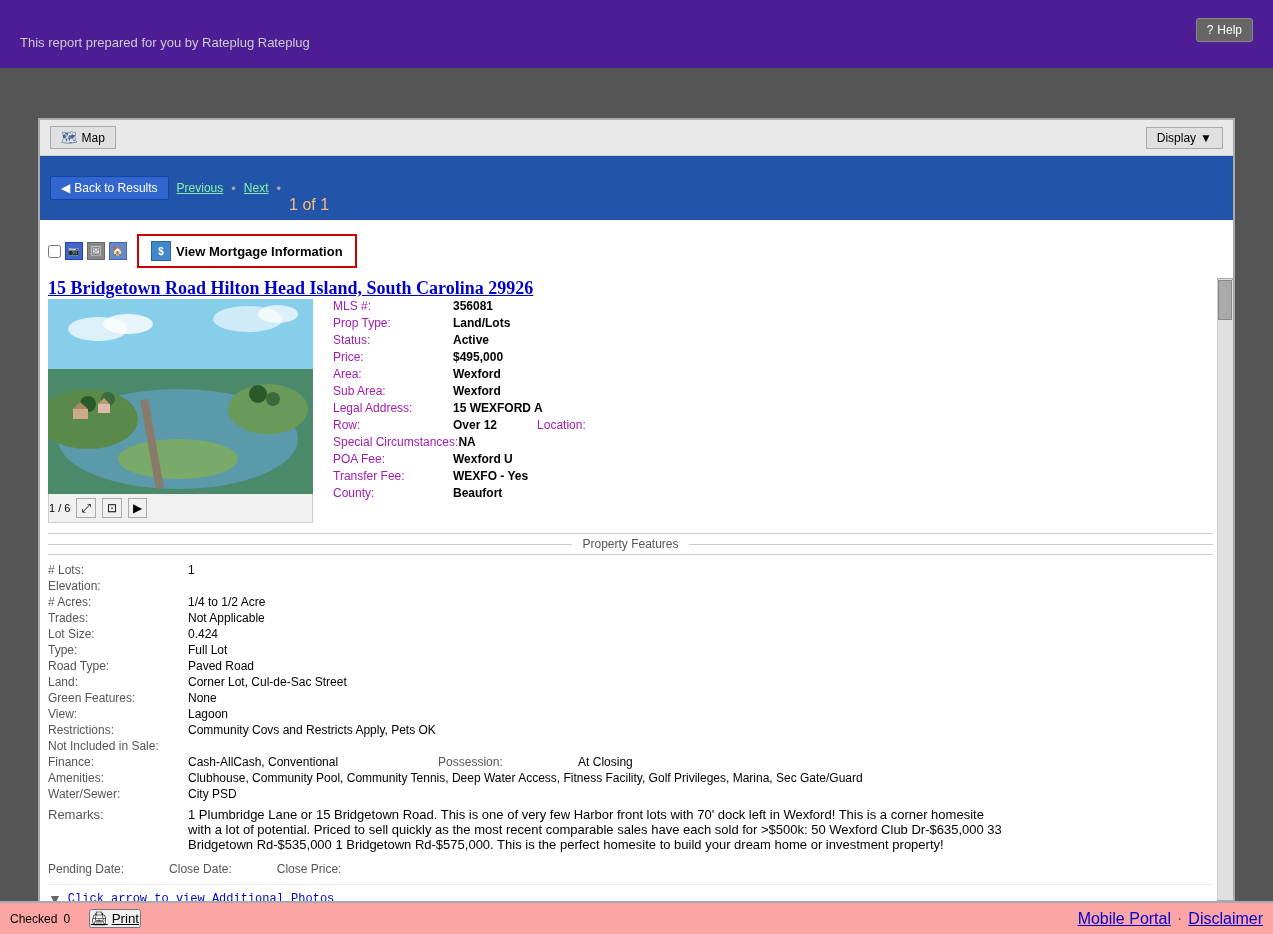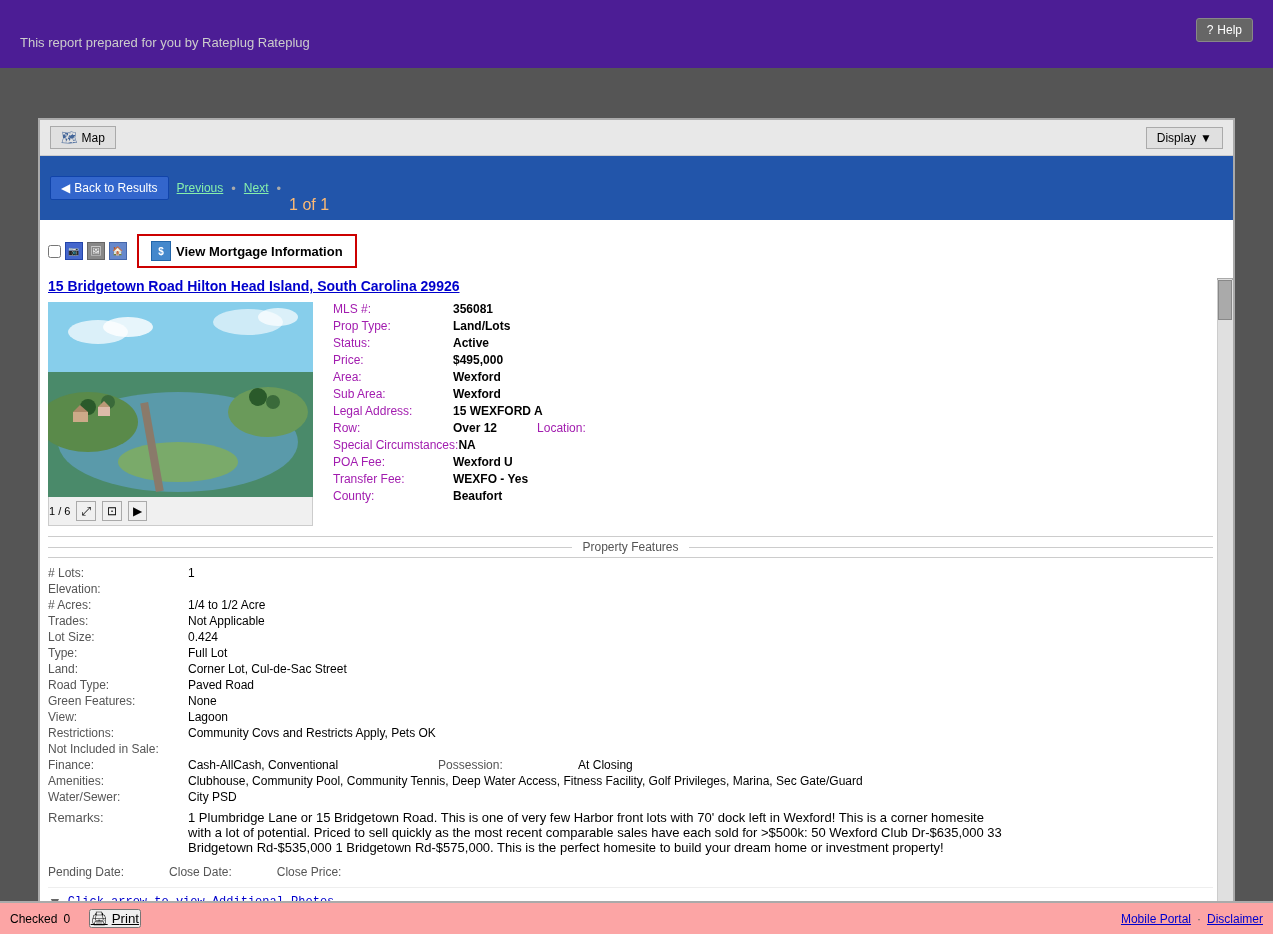--- a/index.html
+++ b/index.html
@@ -126,25 +126,25 @@
       cursor: pointer;
       font-size: 13px;
       font-weight: bold;
       display: flex;
       align-items: center;
       gap: 5px;
     }
 
     #property-address {
       color: #0000cc;
-      font-size: 14px;
+      font-size: 18px;
       font-weight: bold;
-      margin-bottom: 8px;
       text-decoration: underline;
       cursor: pointer;
+      font-family: Liberation Serif, serif;
     }
 
     #property-main {
       display: flex;
       gap: 20px;
       margin-bottom: 8px;
     }
 
     #photo-container {
       width: 265px;
@@ -315,21 +315,21 @@
       align-items: center;
       gap: 4px;
       cursor: pointer;
       color: #000;
       text-decoration: underline;
     }
 
     #bottom-links {
       display: flex;
       gap: 6px;
-      font-size: 12px;
+      font-size: 16px;
     }
 
     .bottom-link {
       color: #0000cc;
       text-decoration: underline;
       cursor: pointer;
     }
 
     .separator { color: #555; }
 
@@ -624,26 +624,26 @@
         </div>
         <div class="feature-row">
           <span class="feature-label">Lot Size:</span>
           <span class="feature-value">0.424</span>
         </div>
         <div class="feature-row">
           <span class="feature-label">Type:</span>
           <span class="feature-value">Full Lot</span>
         </div>
         <div class="feature-row">
+          <span class="feature-label">Road Type:</span>
+          <span class="feature-value">Paved Road</span>
+        </div>
+        <div class="feature-row">
           <span class="feature-label">Land:</span>
           <span class="feature-value">Corner Lot, Cul-de-Sac Street</span>
-        </div>
-        <div class="feature-row">
-          <span class="feature-label">Road Type:</span>
-          <span class="feature-value">Paved Road</span>
         </div>
         <div class="feature-row">
           <span class="feature-label">Green Features:</span>
           <span class="feature-value">None</span>
         </div>
         <div class="feature-row">
           <span class="feature-label">View:</span>
           <span class="feature-value">Lagoon</span>
         </div>
         <div class="feature-row">

